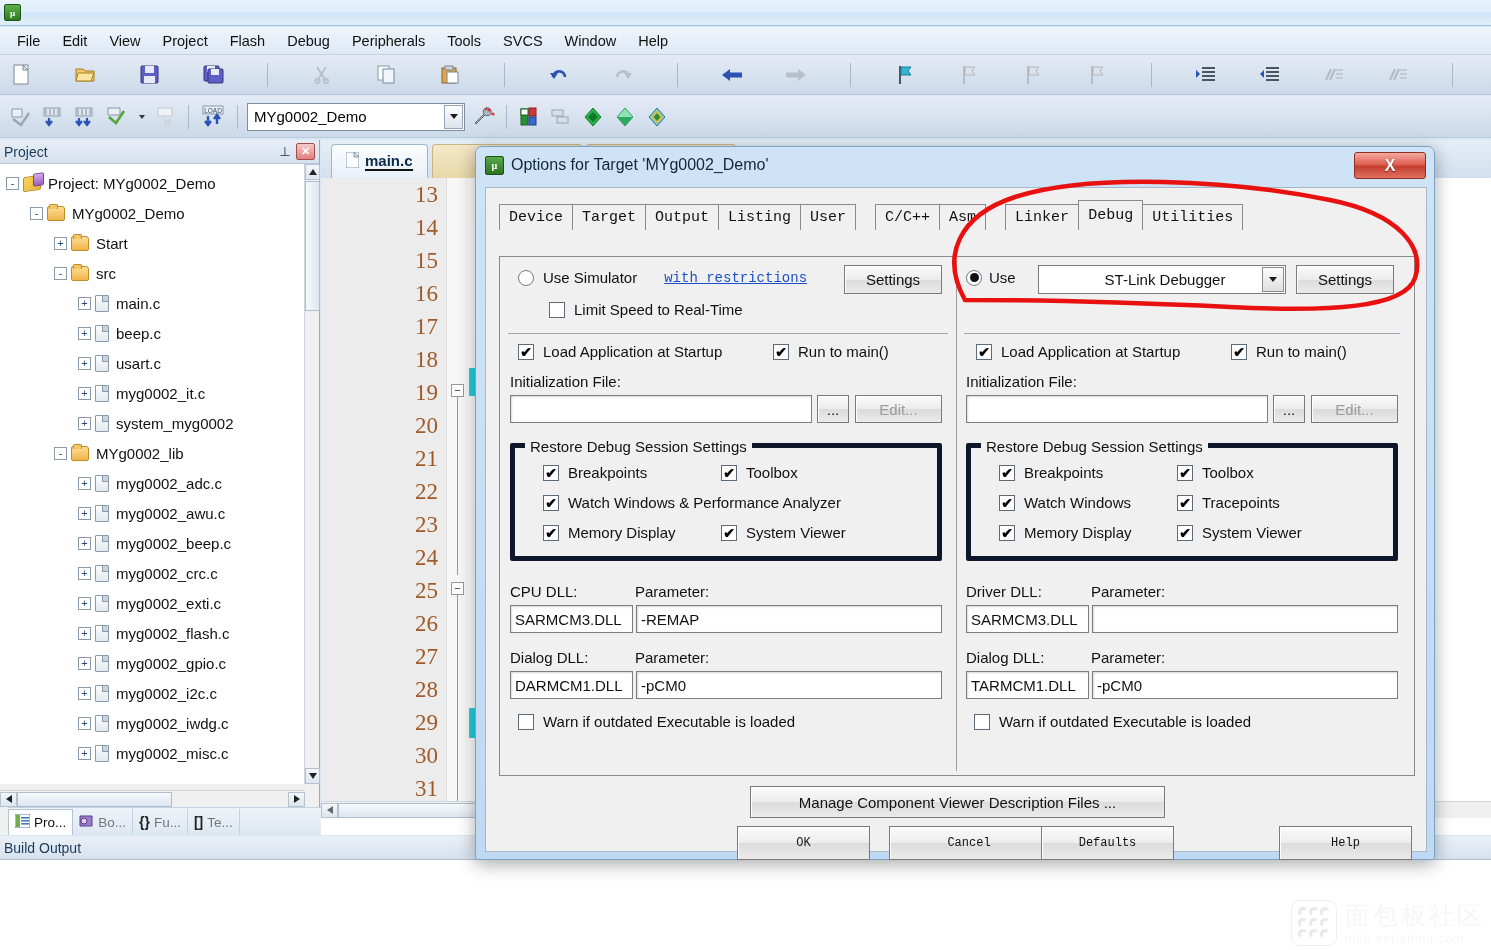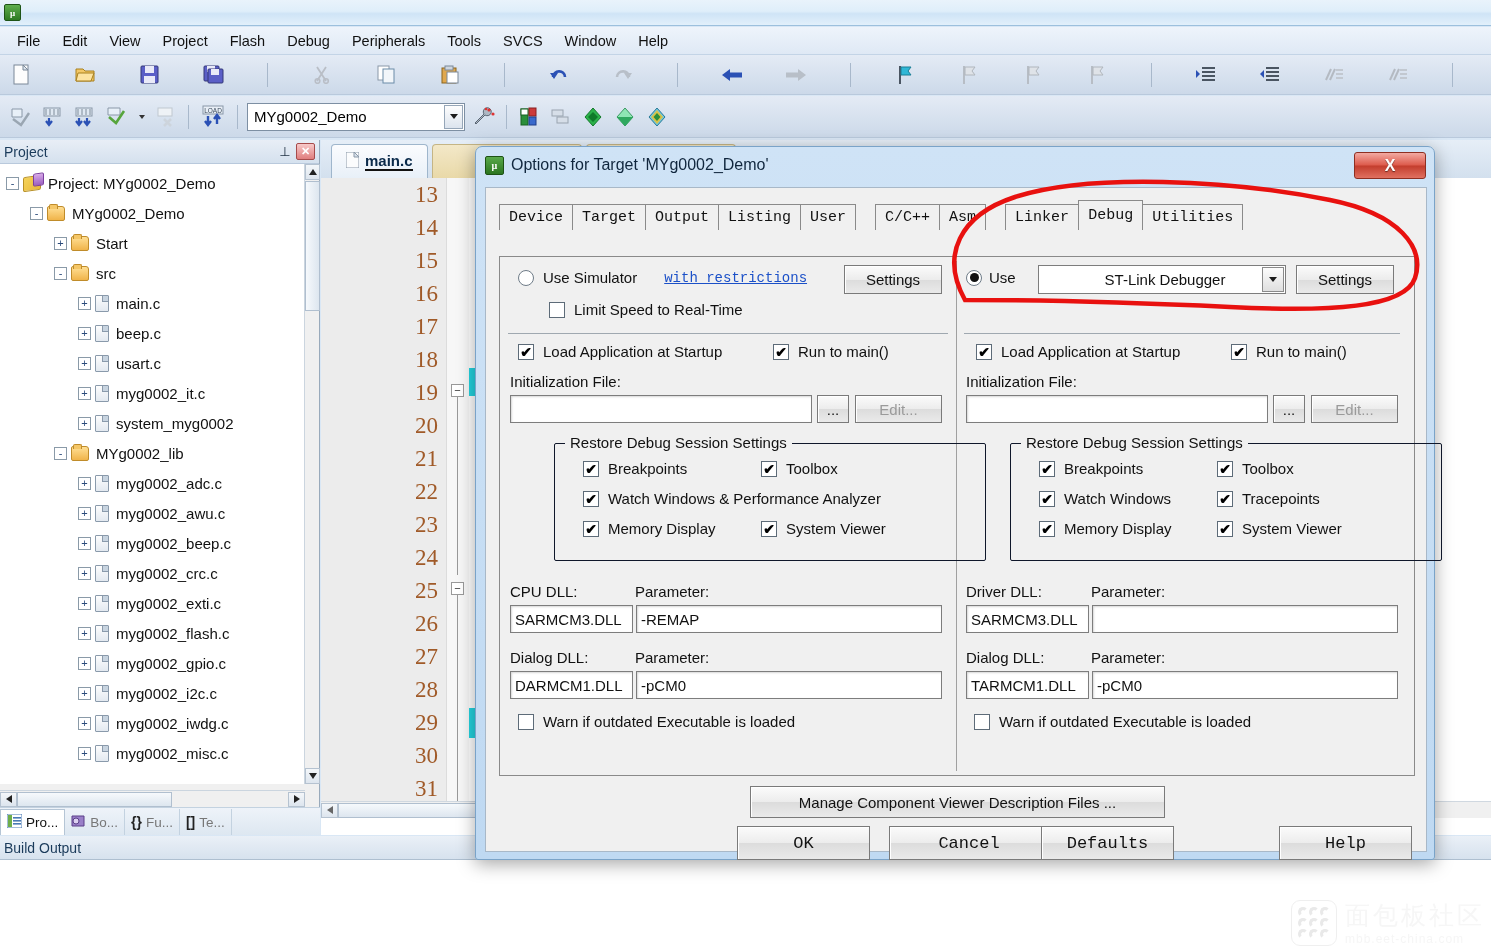--- a/index.html
+++ b/index.html
@@ -144,21 +144,21 @@
   .sb-thumb { position:absolute;left:0;top:17px;width:15px;height:130px;
     background:linear-gradient(to right,#f6f9fc,#dde6ef); border:1px solid #b0bfcf; }
   .tree-scroll-h {
     position:absolute; left:0; bottom:28px; width:305px; height:17px;
     background:#f0f0f0; border-top:1px solid #cbd5df; display:flex; align-items:center;
   }
   .sb-h-arrow { width:17px;height:15px;background:linear-gradient(to bottom,#f4f7fa,#dde5ee);
     border:1px solid #b5c2d0; display:flex;align-items:center;justify-content:center; flex:none; }
   .sb-h-thumb { height:15px; background:linear-gradient(to bottom,#f6f9fc,#dde6ef); border:1px solid #b0bfcf; }
   .proj-tabs {
-    position:absolute; left:0; bottom:0; width:320px; height:28px;
+    position:absolute; left:8px; bottom:0; width:320px; height:28px;
     background: linear-gradient(to bottom,#eef3f9,#dde7f1);
     display:flex; align-items:flex-end; border-top:1px solid #c3d2e0;
   }
   .proj-tab {
     height:26px; display:flex; align-items:center; padding:0 6px;
     font-size:13.5px; color:#777; border-right:1px solid #c3d2e0;
   }
   .proj-tab.active { background:#fff; color:#111; border:1px solid #b5c5d5; border-bottom:none; }
 
   
@@ -305,30 +305,30 @@
   .combo {
     background:#fff; border:1px solid #7d7d7d; position:relative;
     font-size:15px;color:#111;display:flex;align-items:center;padding-left:6px;
   }
   .combo .cbtn {
     position:absolute; right:1px; top:1px; bottom:1px; width:22px;
     background: linear-gradient(to bottom,#fcfcfc,#dfdfdf);
     border:1px solid #8a8a8a; display:flex;align-items:center;justify-content:center;
   }
   .group {
-    position:absolute; border:1px solid #0f172a; border-radius:2px;margin-left:44px;
+    position:absolute; border:5px solid #0f172a; border-radius:2px;
   }
   .group > .gtitle {
     position:absolute; top:-10px; left:10px; background:#f0f0f0;
     padding:0 5px; font-size:15px; color:#111;
   }
   .sep { position:absolute; height:1px; background:#9fa8b0; }
   .footer-btn {
     position:absolute; height:34px;
-    font-family:"Liberation Mono", monospace; font-size:17px;
+    font-family:"Liberation Mono", monospace; font-size:12px;
   }
 
   
   .annot { position:absolute; left:0; top:0; width:1491px; height:950px; pointer-events:none; }
 
   
   .wm {
     position:absolute; right:6px; bottom:4px; display:flex; align-items:center; gap:8px; opacity:.55;
   }
   .wm-logo {

